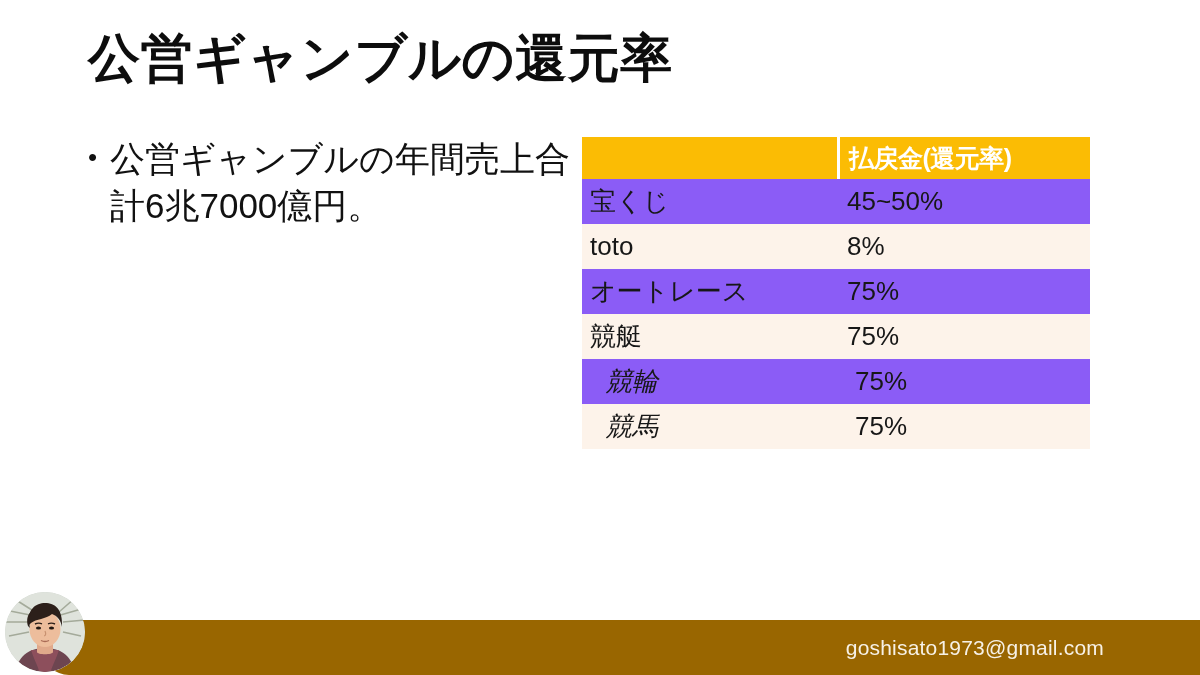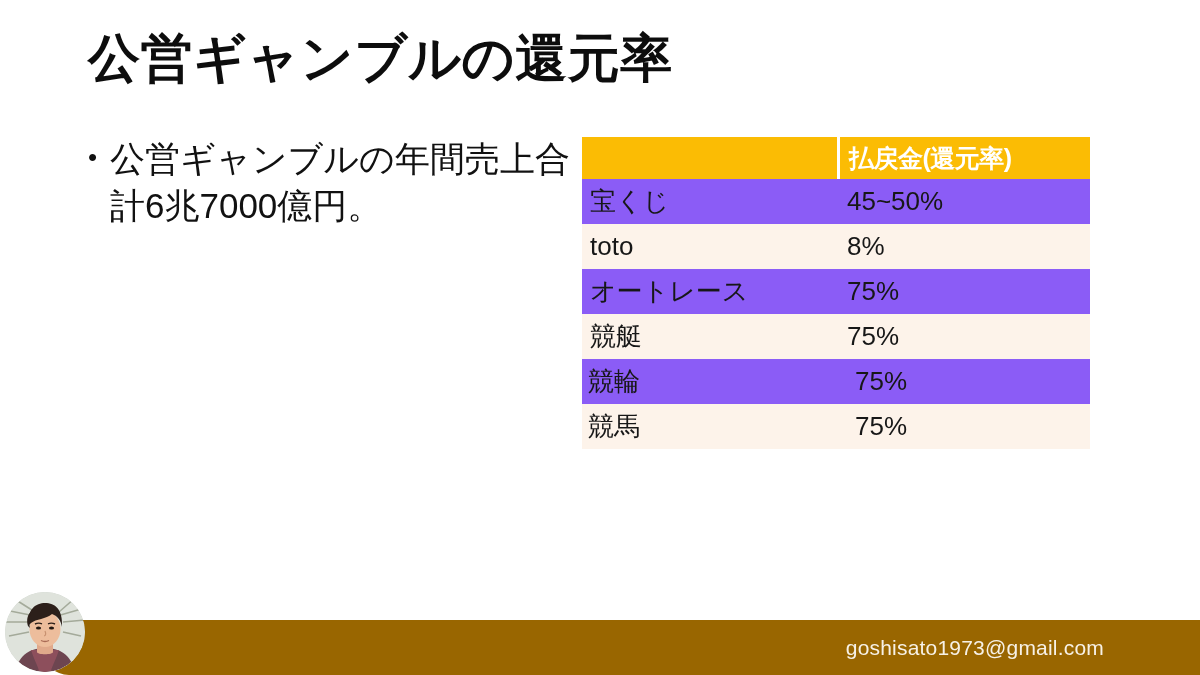--- a/index.html
+++ b/index.html
@@ -102,21 +102,21 @@
     font-size: 26px;
     color: #171717;
   }
   #payout-table tbody tr.shade-a td { background: #8b5cf6; }
   #payout-table tbody tr.shade-b td { background: #FDF3EA; margin-left: 36px; }
 
   #payout-table tbody td.cell-label { padding-left: 8px; }
   #payout-table tbody td.cell-value { padding-left: 10px; }
 
   
-  #payout-table tbody tr.indented td.cell-label { padding-left: 6px; }
+  #payout-table tbody tr.indented td.cell-label { padding-left: 24px; font-style: italic; }
   #payout-table tbody tr.indented td.cell-value { padding-left: 18px; }
 
   
   #footer-bar {
     position: absolute;
     left: 43px;
     top: 620px;
     width: 1157px;
     height: 55px;
     background: #996600;

